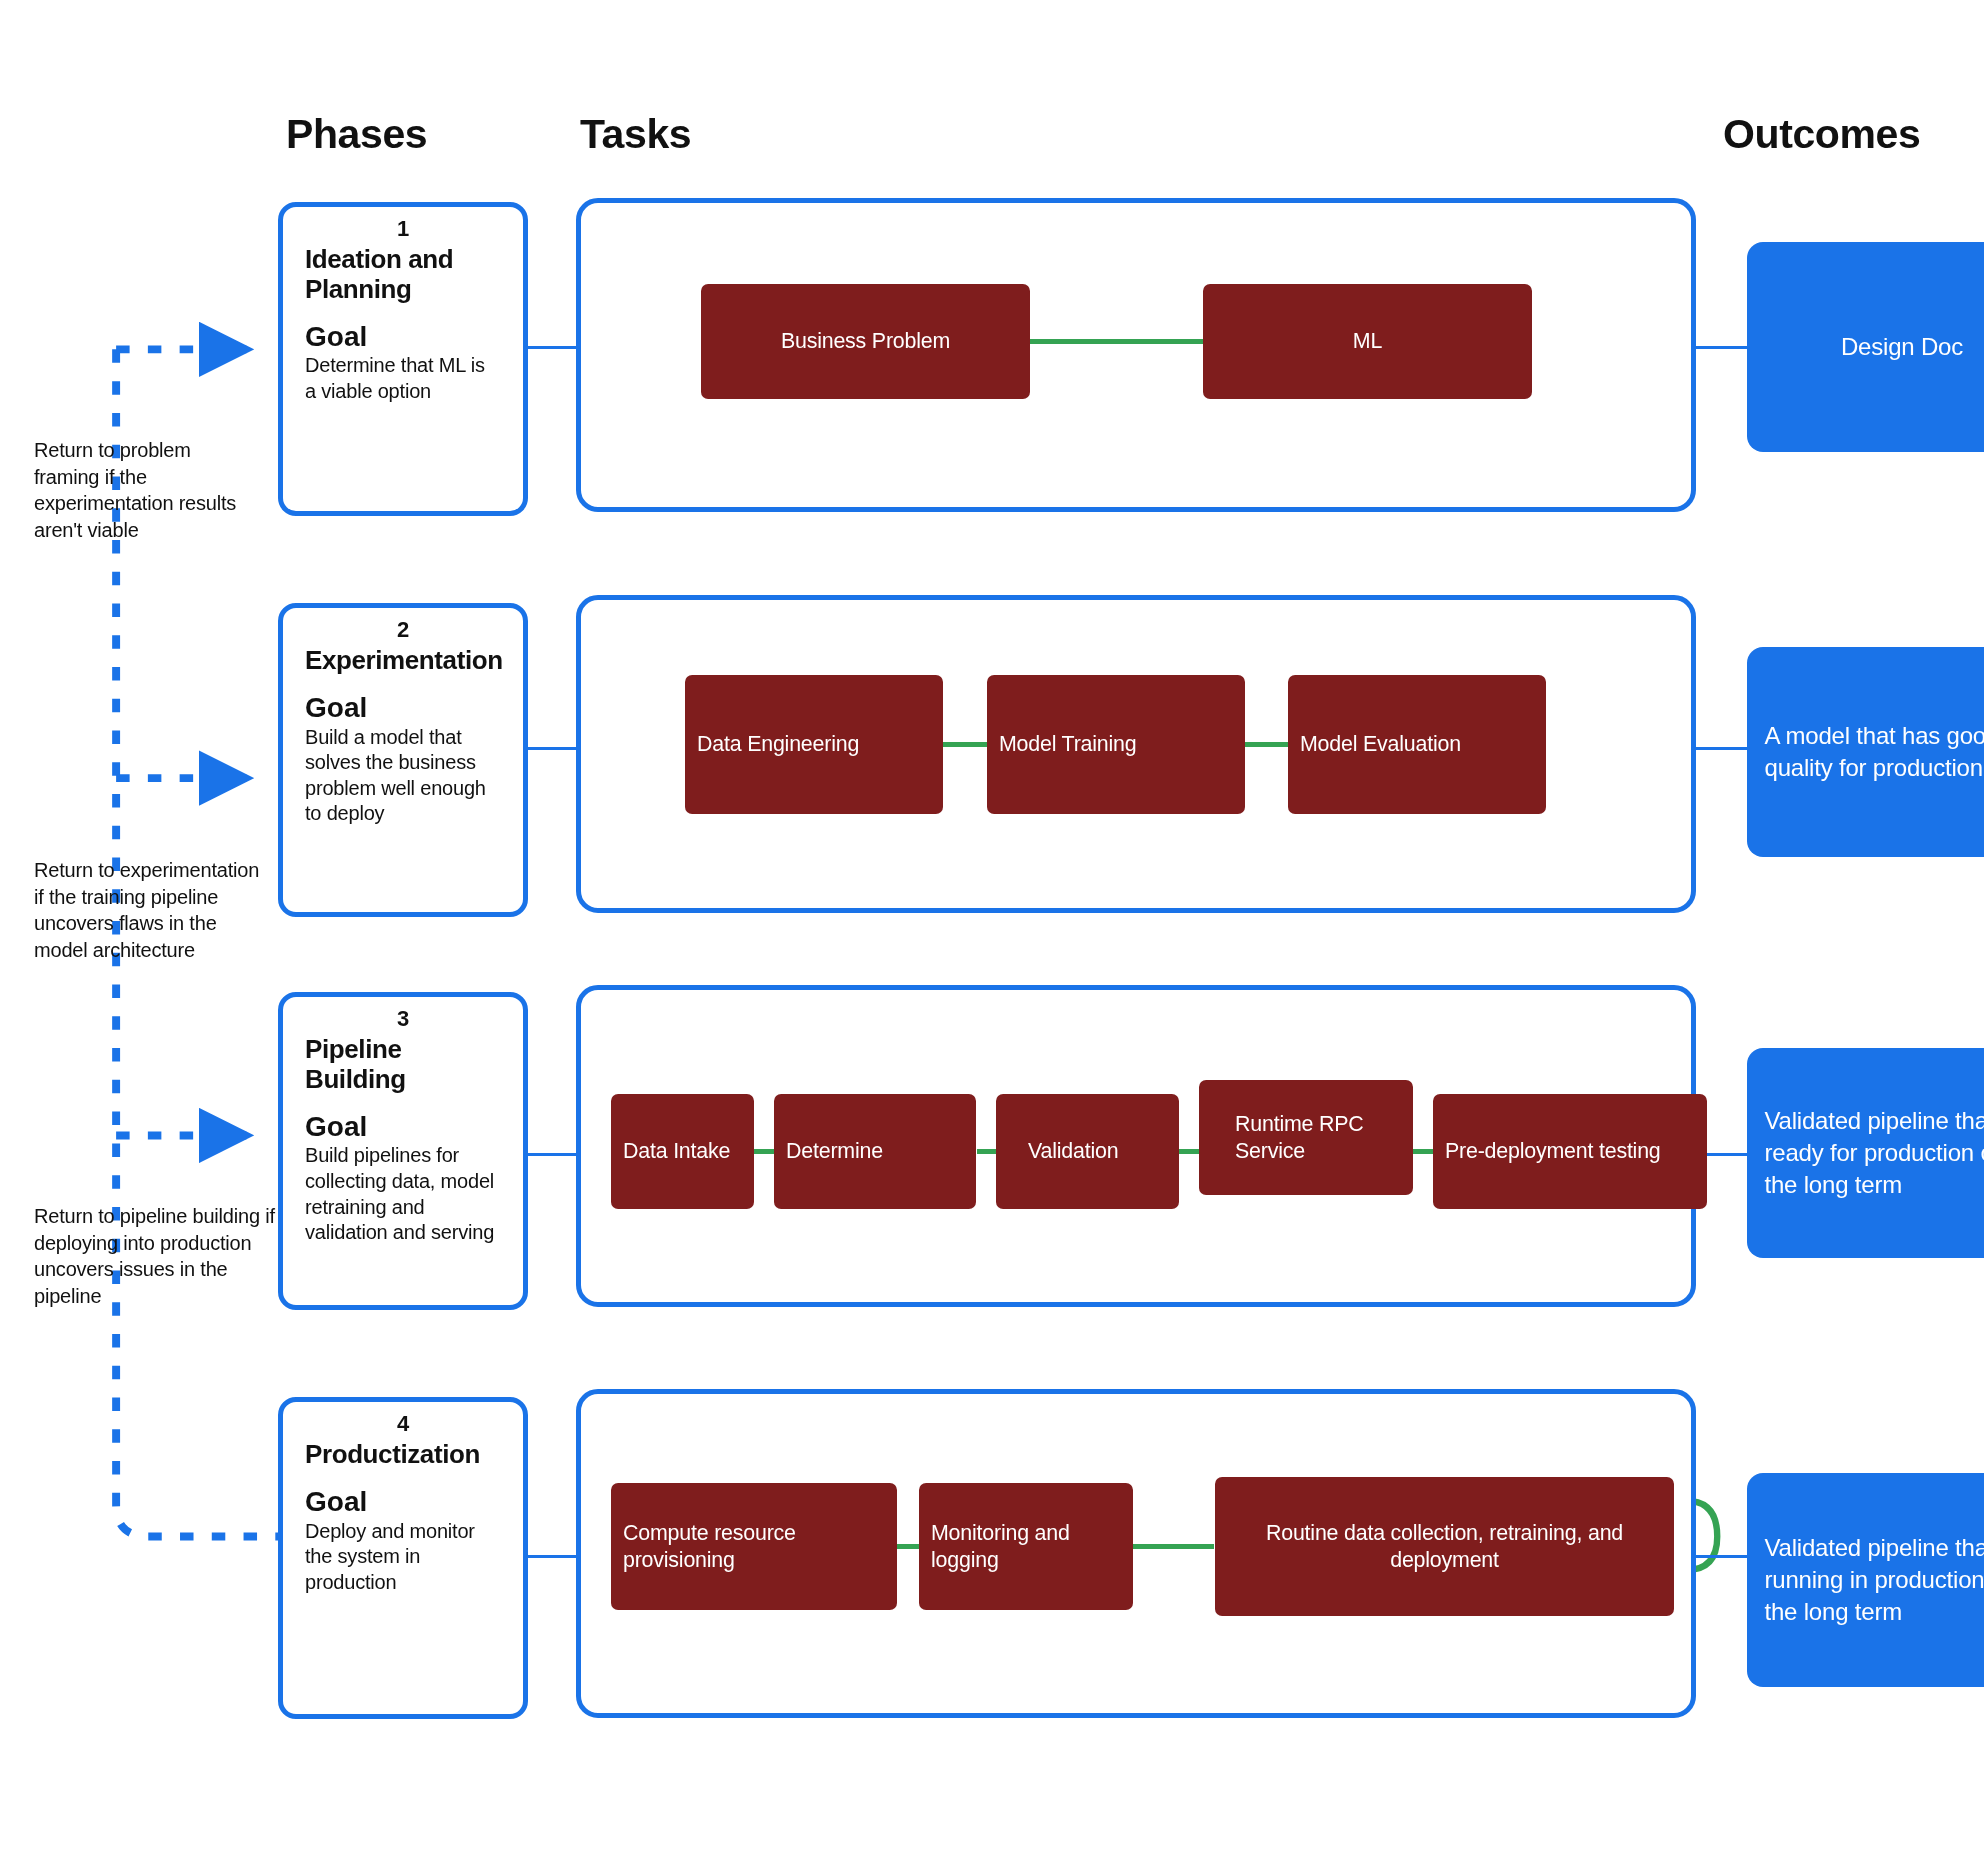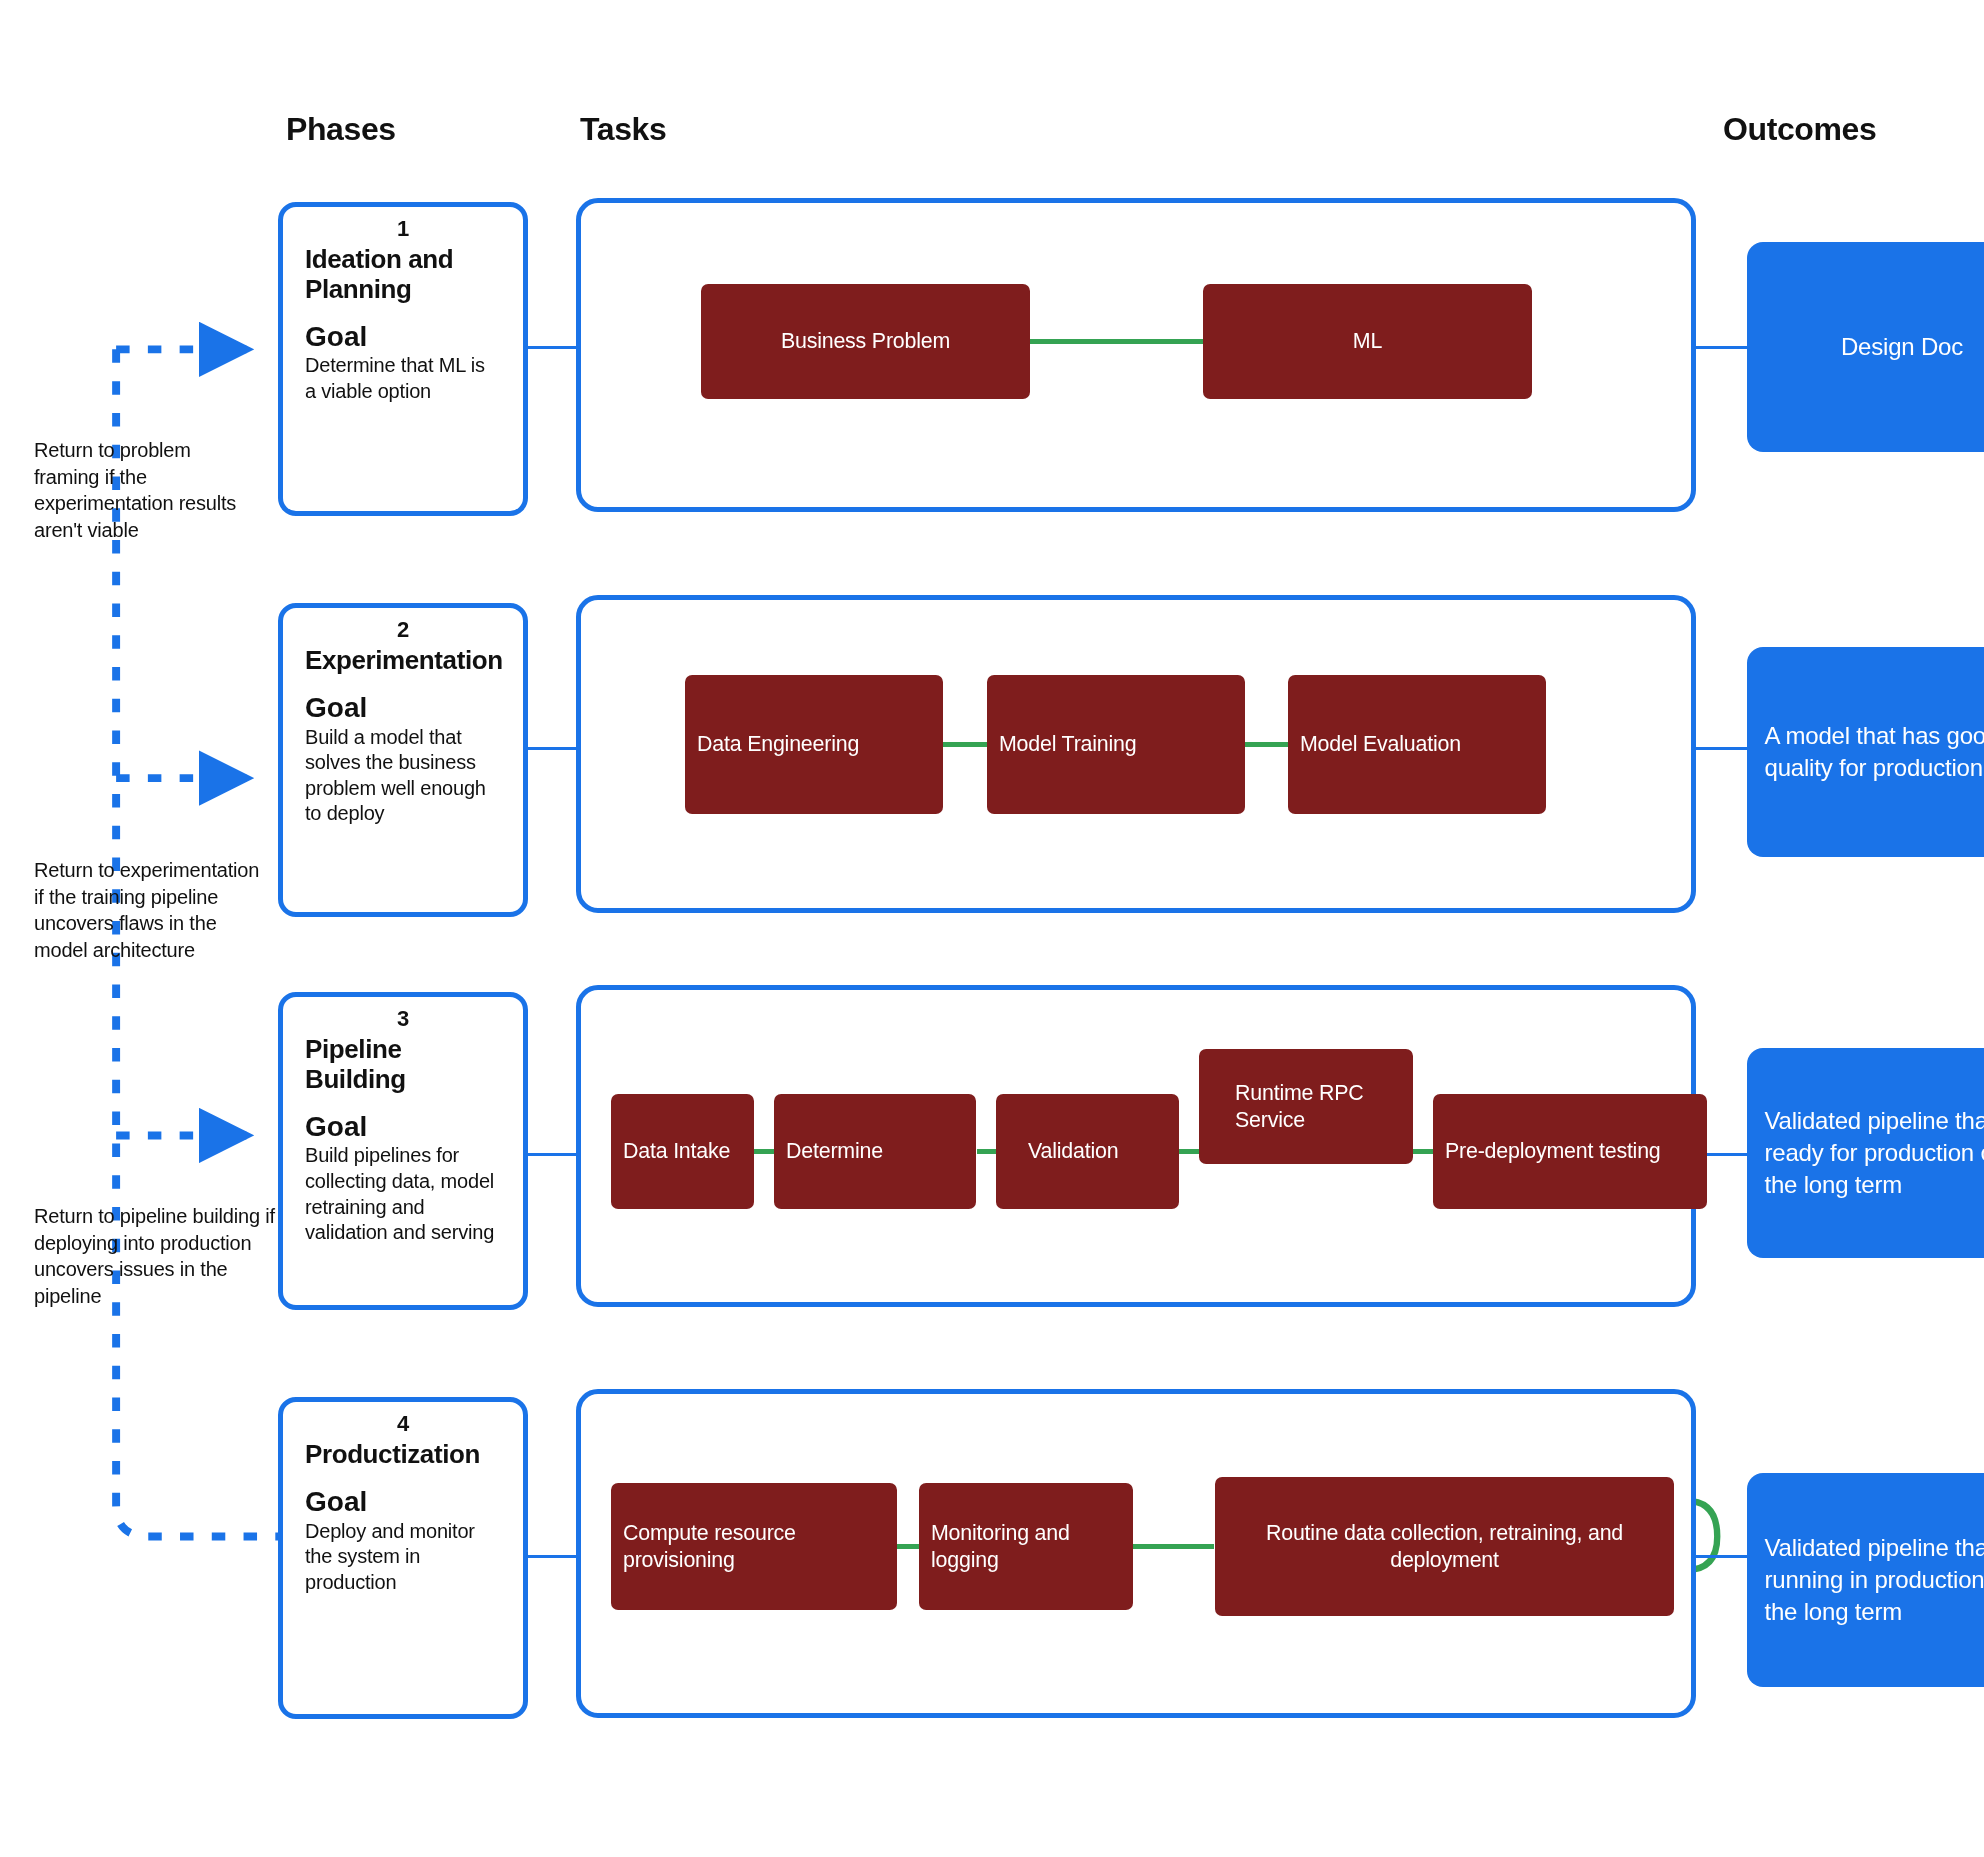--- a/index.html
+++ b/index.html
@@ -1,20 +1,20 @@
 <!DOCTYPE html>
 <html style="font-size:6.4px"><head>
 <meta charset="utf-8">
 <style>
   html,body{margin:0;padding:0;background:#ffffff;}
   body{font-family:"Liberation Sans","DejaVu Sans",sans-serif;}
   #stage{position:relative;width:2253px;height:1858px;background:#fff;overflow:hidden;}
 
   
-  .col-head{position:absolute;font-size:32px;font-weight:700;color:#111111;letter-spacing:-0.4px;white-space:nowrap;}
+  .col-head{position:absolute;font-size:41px;font-weight:700;color:#111111;letter-spacing:-0.4px;white-space:nowrap;}
   #head-phases{left:286px;top:111px;}
   #head-tasks{left:580px;top:111px;}
   #head-outcomes{left:1723px;top:111px;}
 
   
   .phase-card{position:absolute;box-sizing:border-box;border:5.6px solid #1a73e8;border-radius:18px;background:#ffffff;padding:10.3px 22px 10.3px 22px;}
   .phase-num{font-size:22px;font-weight:700;color:#111;text-align:center;line-height:1.1;}
   .phase-title{font-size:26px;font-weight:700;color:#111;text-align:left;line-height:1.14;letter-spacing:-0.4px;margin-top:4px;}
   .phase-goal-label{font-size:28px;font-weight:700;color:#111;line-height:1.2;}
   .phase-goal-text{font-size:20px;font-weight:400;color:#111;line-height:1.28;letter-spacing:-0.2px;}
@@ -139,21 +139,21 @@
     </div>
   </div>
   <div class="blue-link" style="left:528px;top:1153px;width:48px;"></div>
   <div class="tasks-panel" style="left:576px;top:985px;width:1120px;height:322px;"></div>
   <div class="task-box" style="left:611px;top:1094px;width:143px;height:115px;">Data Intake</div>
   <div class="green-link" style="left:754px;top:1149px;width:20px;height:4.8px;"></div>
   <div class="task-box" style="left:774px;top:1094px;width:202px;height:115px;">Determine</div>
   <div class="green-link" style="left:977px;top:1149px;width:20px;height:4.8px;"></div>
   <div class="task-box" style="left:996px;top:1094px;width:183px;height:115px;padding-left:32px;">Validation</div>
   <div class="green-link" style="left:1179px;top:1149px;width:20px;height:4.8px;"></div>
-  <div class="task-box" style="left:1199px;top:1049px;width:214px;height:115px;padding-left:36px;">Runtime RPC Service</div>
+  <div class="task-box" style="left:1199px;top:1080px;width:214px;height:115px;padding-left:36px;">Runtime RPC Service</div>
   <div class="green-link" style="left:1413px;top:1149px;width:20px;height:4.8px;"></div>
   <div class="task-box" style="left:1433px;top:1094px;width:274px;height:115px;">Pre-deployment testing</div>
   <div class="blue-link" style="left:1707px;top:1153px;width:40px;"></div>
   <div class="outcome-box" style="left:1747px;top:1048px;width:310px;height:210px;">Validated pipeline that's ready for production over the long term</div>
 
   <div class="phase-card" style="left:278px;top:1397px;width:250px;height:322px;">
     <div class="phase-num">4</div>
     <div class="phase-title">Productization</div>
     <div class="goal-wrap">
       <div class="phase-goal-label">Goal</div>

